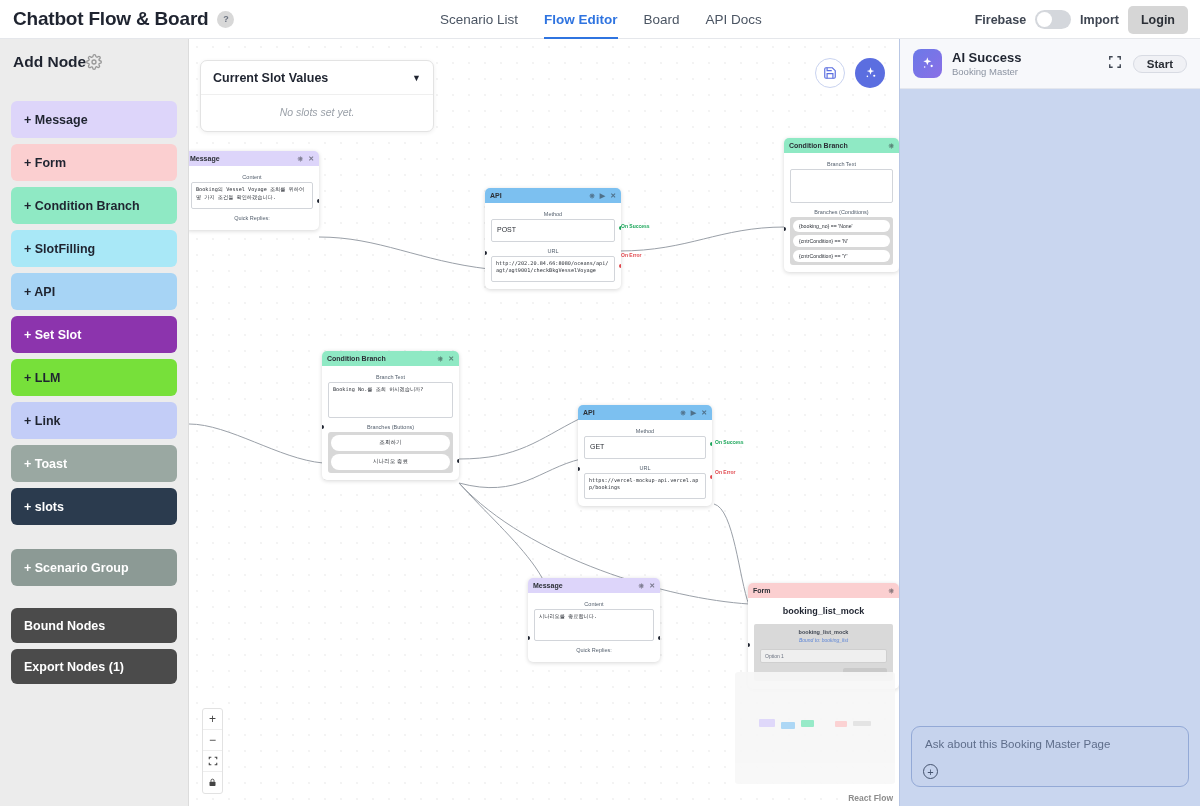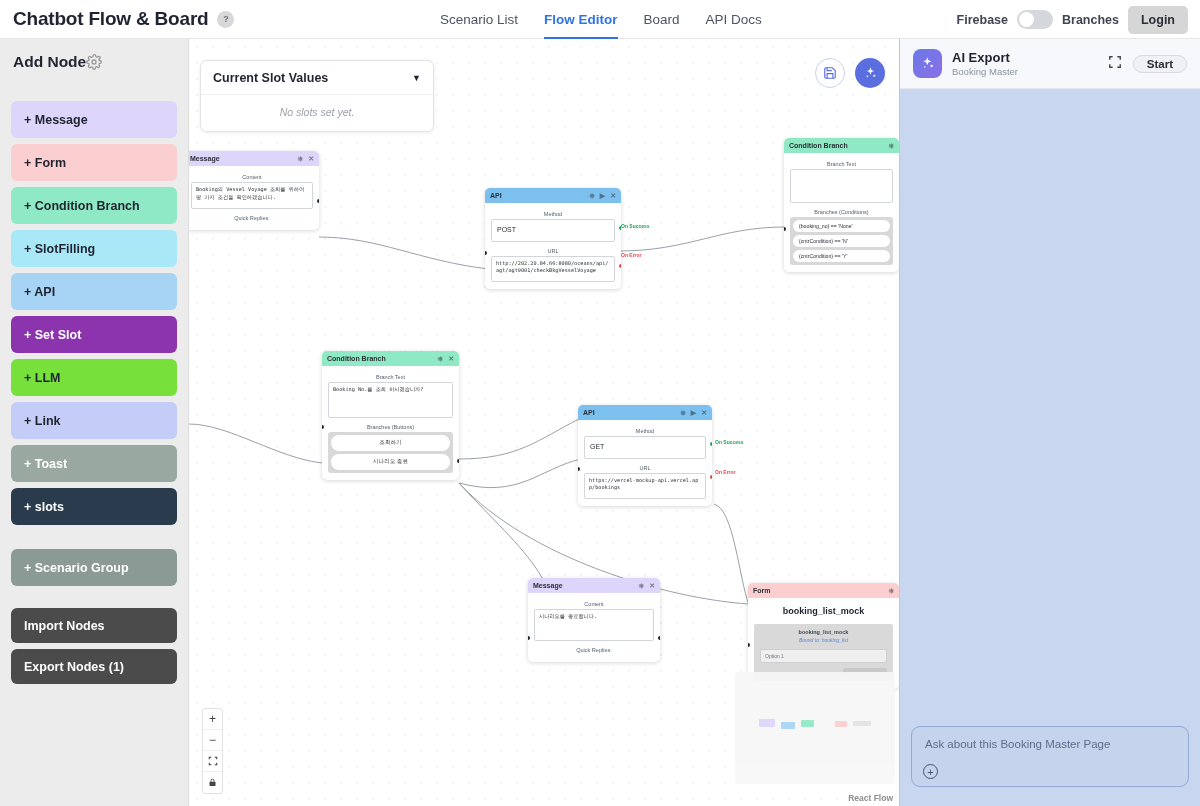--- a/index.html
+++ b/index.html
@@ -224,21 +224,21 @@
       <div class="nav-item active">Flow Editor</div>
       <div class="nav-item">Board</div>
       <div class="nav-item">API Docs</div>
     </div>
 
     <div class="topbar-right">
       <span class="tb-label">Firebase</span>
       <div class="toggle">
         <div class="knob"></div>
       </div>
-      <span class="tb-label">Branches</span>
+      <span class="tb-label">Import</span>
       <button class="login-btn">Login</button>
     </div>
   </div>
 
   <div class="sidebar">
     <div class="sidebar-head">
       <span class="sidebar-title">Add Node</span>
       <span class="gear">
         <svg width="16" height="16" viewBox="0 0 24 24" fill="none" stroke="#555" stroke-width="2">
           <circle cx="12" cy="12" r="3"></circle>
@@ -254,21 +254,21 @@
     <button class="node-btn" style="background:#a7d4f5;color:#1f2430">+ API</button>
     <button class="node-btn" style="background:#8c34ad;color:#ffffff">+ Set Slot</button>
     <button class="node-btn" style="background:#77e03a;color:#1f2430">+ LLM</button>
     <button class="node-btn" style="background:#c3cdf7;color:#1f2430">+ Link</button>
     <button class="node-btn" style="background:#9aa8a2;color:#ffffff">+ Toast</button>
     <button class="node-btn" style="background:#2b3b4e;color:#ffffff">+ slots</button>
 
     <div class="sb-gap"></div>
     <button class="node-btn" style="background:#8c9a95;color:#ffffff">+ Scenario Group</button>
     <div class="sb-gap2"></div>
-    <button class="node-btn" style="background:#4b4b4b;color:#ffffff;height:35px">Import Nodes</button>
+    <button class="node-btn" style="background:#4b4b4b;color:#ffffff;height:35px">Bound Nodes</button>
     <button class="node-btn" style="background:#4b4b4b;color:#ffffff;height:35px">Export Nodes (1)</button>
   </div>
 
   <div class="canvas">
     <div class="canvas-dots"></div>
 
     <svg class="edges">
       <path d="M130,198 C190,198 230,222 300,230" stroke="#9aa0a8" stroke-width="1" fill="none"></path>
       <path d="M430,212 C500,212 530,188 596,188" stroke="#9aa0a8" stroke-width="1" fill="none"></path>
       <path d="M0,385 C40,385 90,420 134,424" stroke="#9aa0a8" stroke-width="1" fill="none"></path>
@@ -457,21 +457,21 @@
   <div class="chat">
     <div class="chat-head">
       <div class="bot-avatar">
         <svg width="16" height="16" viewBox="0 0 24 24" fill="#ffffff">
           <path d="M11 2l1.5 4.3L17 8l-4.5 1.7L11 14l-1.5-4.3L5 8l4.5-1.7z"></path>
           <circle cx="17.5" cy="15" r="1.7"></circle>
             <circle cx="7" cy="16.5" r="1.2"></circle>
         </svg>
       </div>
       <div>
-        <div class="bot-name">AI Export</div>
+        <div class="bot-name">AI Success</div>
         <div class="bot-sub">Booking Master</div>
       </div>
       <div class="chat-head-right">
         <span class="expand-icon">
           <svg width="14" height="14" viewBox="0 0 24 24" fill="none" stroke="#3f4652" stroke-width="2.4">
             <path d="M3 8V3h5M21 8V3h-5M3 16v5h5M21 16v5h-5"></path>
           </svg>
         </span>
         <button class="start-btn">Start</button>
       </div>

